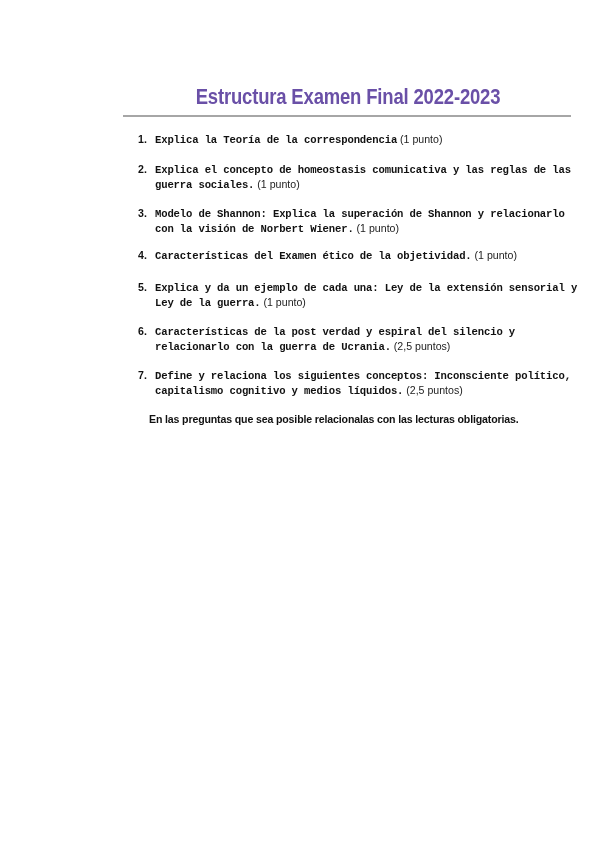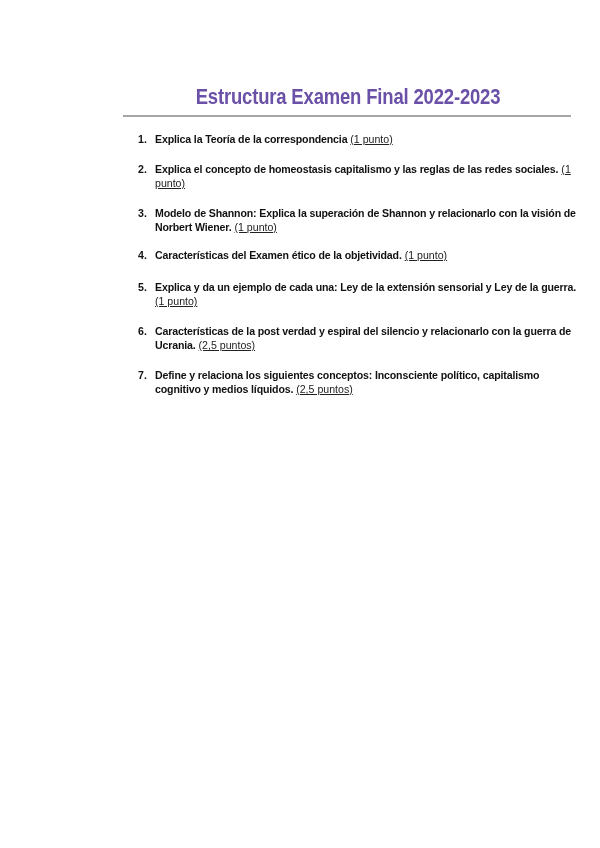--- a/index.html
+++ b/index.html
@@ -68,25 +68,25 @@
     top: 0;
     font-weight: bold;
   }
   .q .body {
     display: block;
     margin-left: 17px;
   }
   .q .bold {
     font-weight: bold;
     letter-spacing: -0.15px;
+    font-family: Liberation Mono, monospace;
   }
   .q .pts {
     font-weight: normal;
     color: #222222;
-    text-decoration: underline;
   }
   .note {
     position: absolute;
     left: 101px;
     top: 404px;
     font-size: 10.6px;
     line-height: 14px;
     font-weight: bold;
     letter-spacing: -0.15px;
     white-space: nowrap;
@@ -100,21 +100,21 @@
   <div class="title">Estructura Examen Final 2022-2023</div>
   <div class="rule"></div>
 
   <ol class="questions">
     <li class="q" style="top:124px;">
       <span class="num">1.</span>
       <span class="body"><span class="bold">Explica la Teoría de la correspondencia</span> <span class="pts">(1 punto)</span></span>
     </li>
     <li class="q" style="top:154px;">
       <span class="num">2.</span>
-      <span class="body"><span class="bold">Explica el concepto de homeostasis capitalismo y las reglas de las redes sociales.</span> <span class="pts">(1 punto)</span></span>
+      <span class="body"><span class="bold">Explica el concepto de homeostasis comunicativa y las reglas de las guerra sociales.</span> <span class="pts">(1 punto)</span></span>
     </li>
     <li class="q" style="top:198px;">
       <span class="num">3.</span>
       <span class="body"><span class="bold">Modelo de Shannon: Explica la superación de Shannon y relacionarlo con la visión de Norbert Wiener.</span> <span class="pts">(1 punto)</span></span>
     </li>
     <li class="q" style="top:240px;">
       <span class="num">4.</span>
       <span class="body"><span class="bold">Características del Examen ético de la objetividad.</span> <span class="pts">(1 punto)</span></span>
     </li>
     <li class="q" style="top:272px;">
@@ -124,14 +124,15 @@
     <li class="q" style="top:316px;">
       <span class="num">6.</span>
       <span class="body"><span class="bold">Características de la post verdad y espiral del silencio y relacionarlo con la guerra de Ucrania.</span> <span class="pts">(2,5 puntos)</span></span>
     </li>
     <li class="q" style="top:360px;">
       <span class="num">7.</span>
       <span class="body"><span class="bold">Define y relaciona los siguientes conceptos: Inconsciente político, capitalismo cognitivo y medios líquidos.</span> <span class="pts">(2,5 puntos)</span></span>
     </li>
   </ol>
 
+  <div class="note">En las preguntas que sea posible relacionalas con las lecturas obligatorias.</div>
 
 </div>
 
 </body></html>

